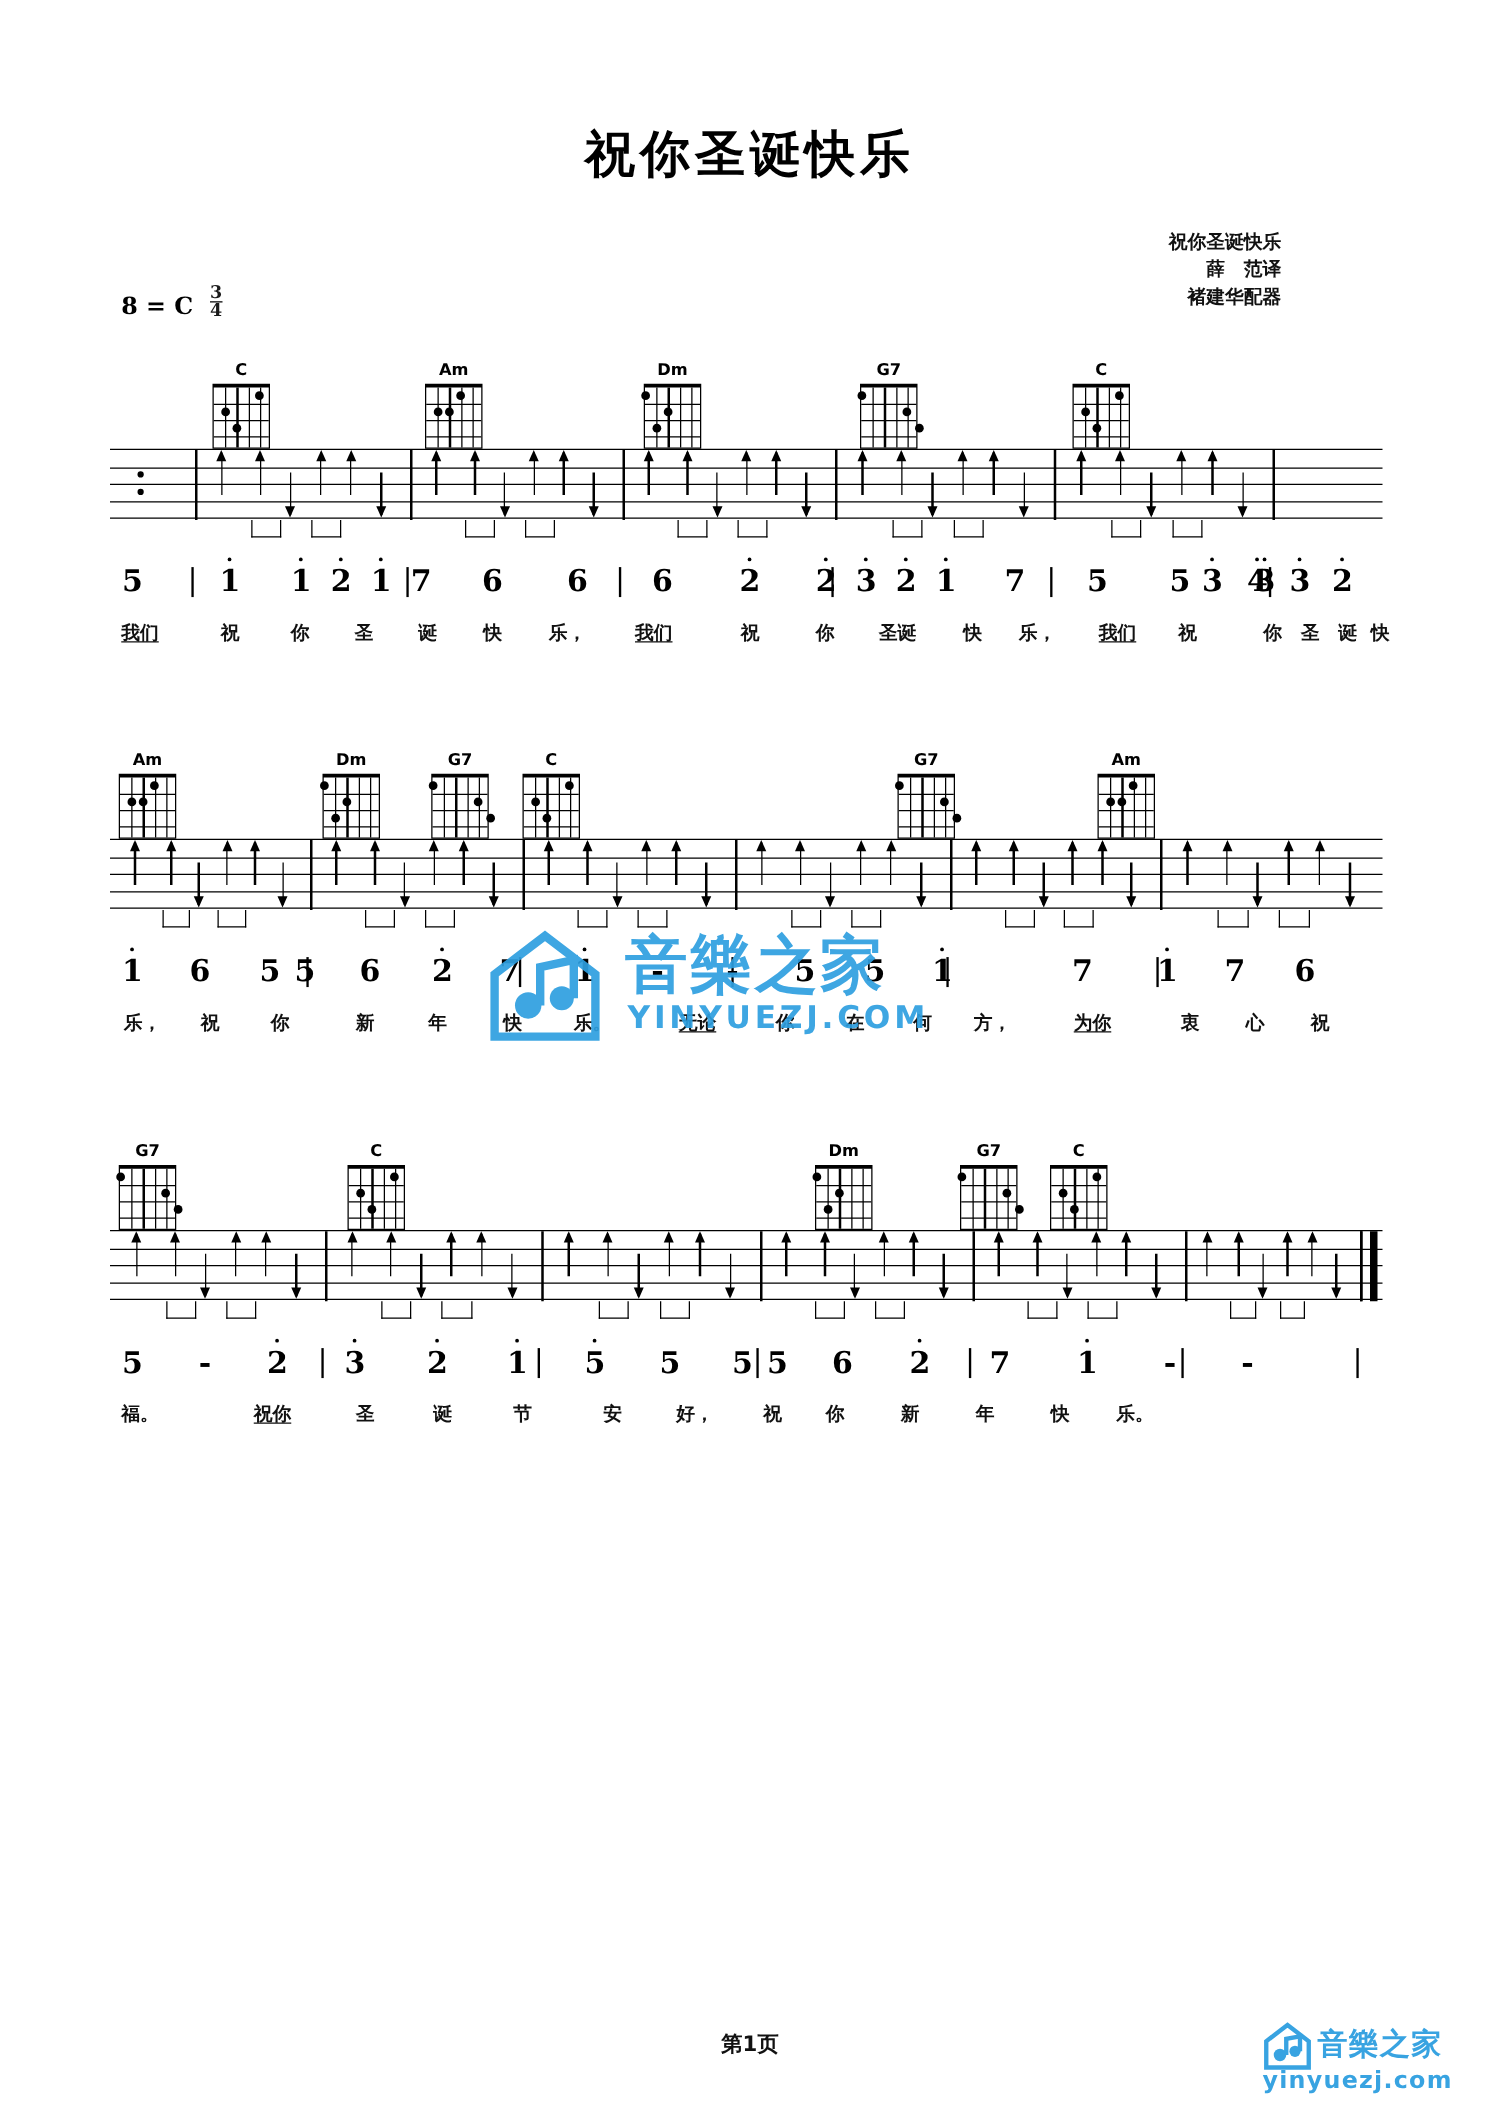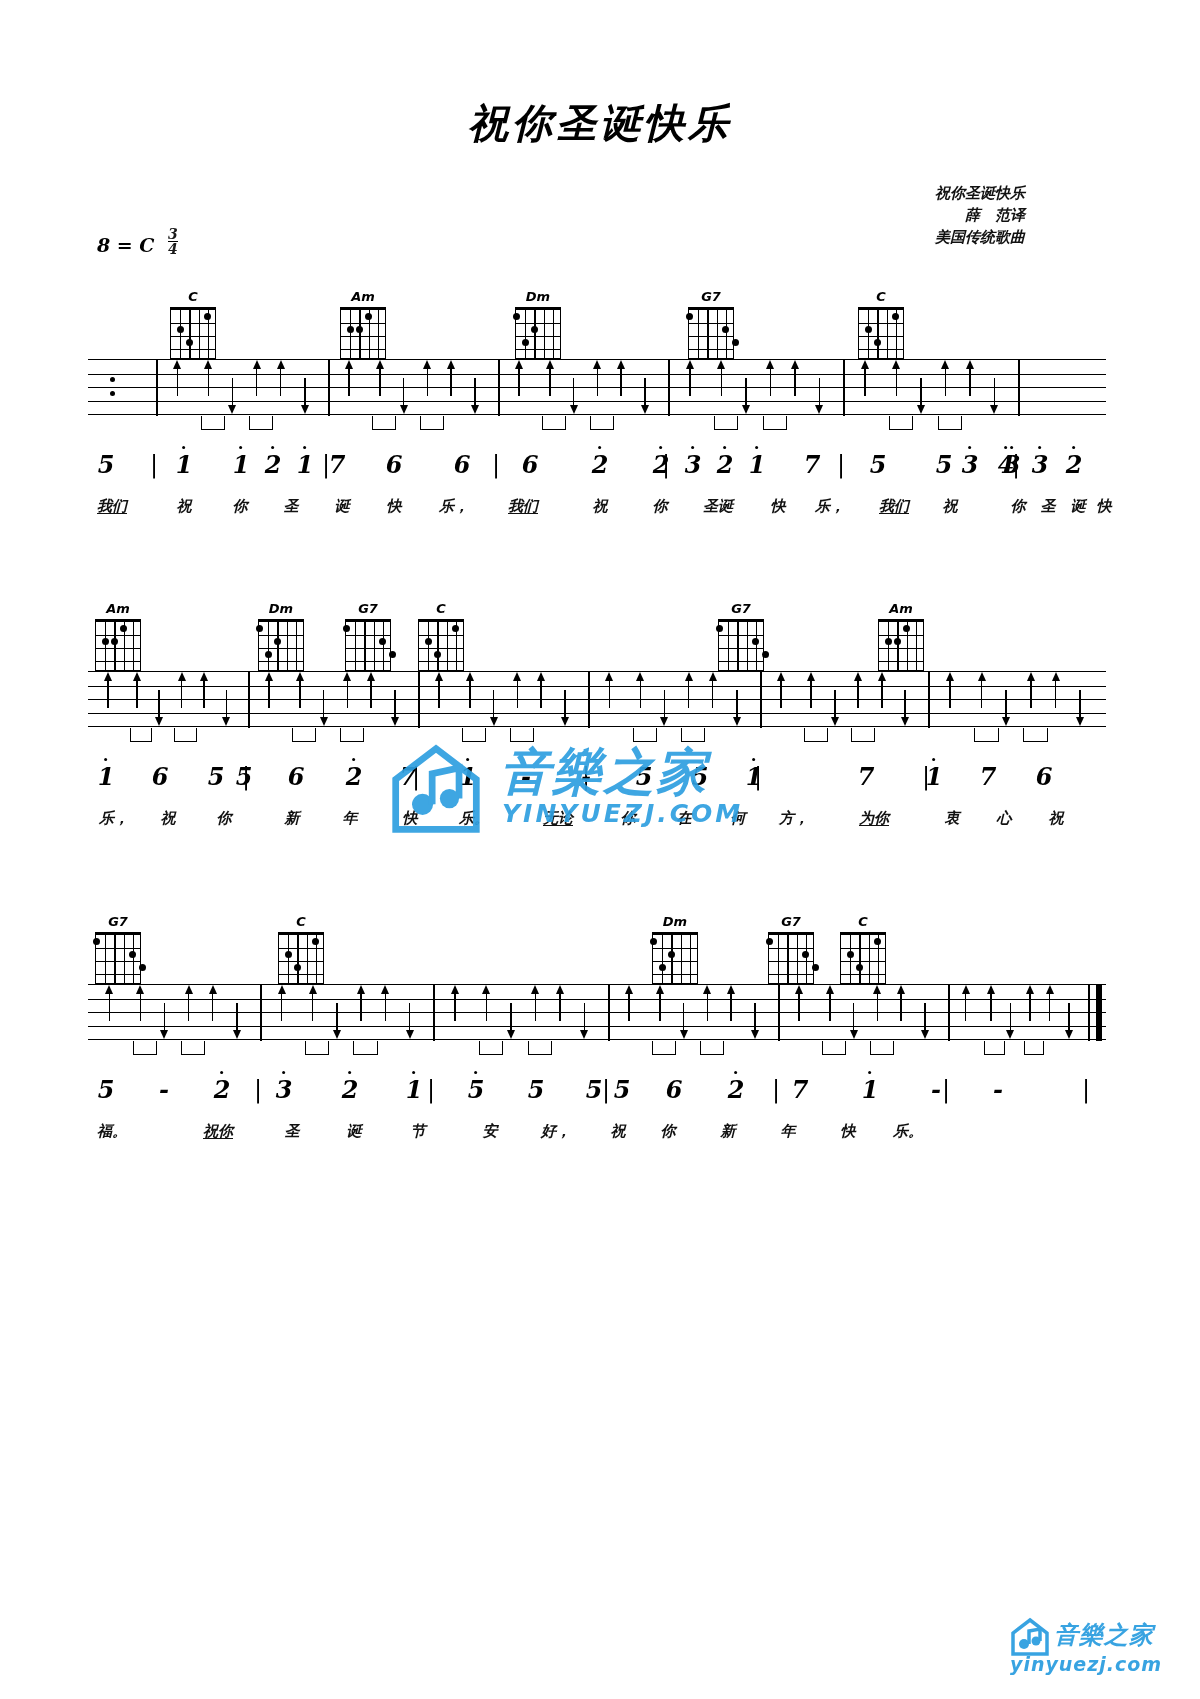--- a/index.html
+++ b/index.html
@@ -13,21 +13,20 @@
     position: relative;
     font-family: "Liberation Serif", serif;
     color: #1a1a1a;
     overflow: hidden;
   }
   .sheet {
     position: absolute;
     left: 0; top: 0;
     width: 1200px;
     height: 1699px;
-    font-style: italic;
   }
   
   .title {
     position: absolute;
     top: 96px;
     left: 0;
     width: 1200px;
     text-align: center;
     font-family: "DejaVu Sans", sans-serif;
     font-weight: bold;
@@ -279,21 +278,21 @@
 </head>
 <body>
 
 <div class="sheet">
 
   <div class="title">祝你圣诞快乐</div>
 
   <div class="credits">
     <div>祝你圣诞快乐</div>
     <div>薛　范译</div>
-    <div>美国传统歌曲</div>
+    <div>褚建华配器</div>
   </div>
 
   <div class="keysig">8 = C</div>
   <div class="meter">
     <span class="num">3</span>
     <span class="den">4</span>
   </div>
 
   <div class="system" id="sys1" style="top:285px;">
     <div class="chord-row" style="position: absolute; left: 0px; top: 0px; width: 1200px; height: 70px;">
@@ -1177,13 +1176,14 @@
     <svg viewBox="0 0 40 40" style="position:absolute;left:2px;top:0;width:40px;height:40px;">
       <path d="M20 3 L37 16 L37 37 L3 37 L3 16 Z" fill="none" stroke="#2e9fe0" stroke-width="3.5"></path>
       <circle cx="14" cy="27" r="5" fill="#2e9fe0"></circle>
       <path d="M19 27 L19 14 L30 12 L30 24" fill="none" stroke="#2e9fe0" stroke-width="3.5"></path>
       <circle cx="26" cy="24" r="4.5" fill="#2e9fe0"></circle>
     </svg>
     <div class="c1">音樂之家</div>
     <div class="c2">yinyuezj.com</div>
   </div>
 
+  <div class="page-num">第1页</div>
 </div>
 
 </body></html>

